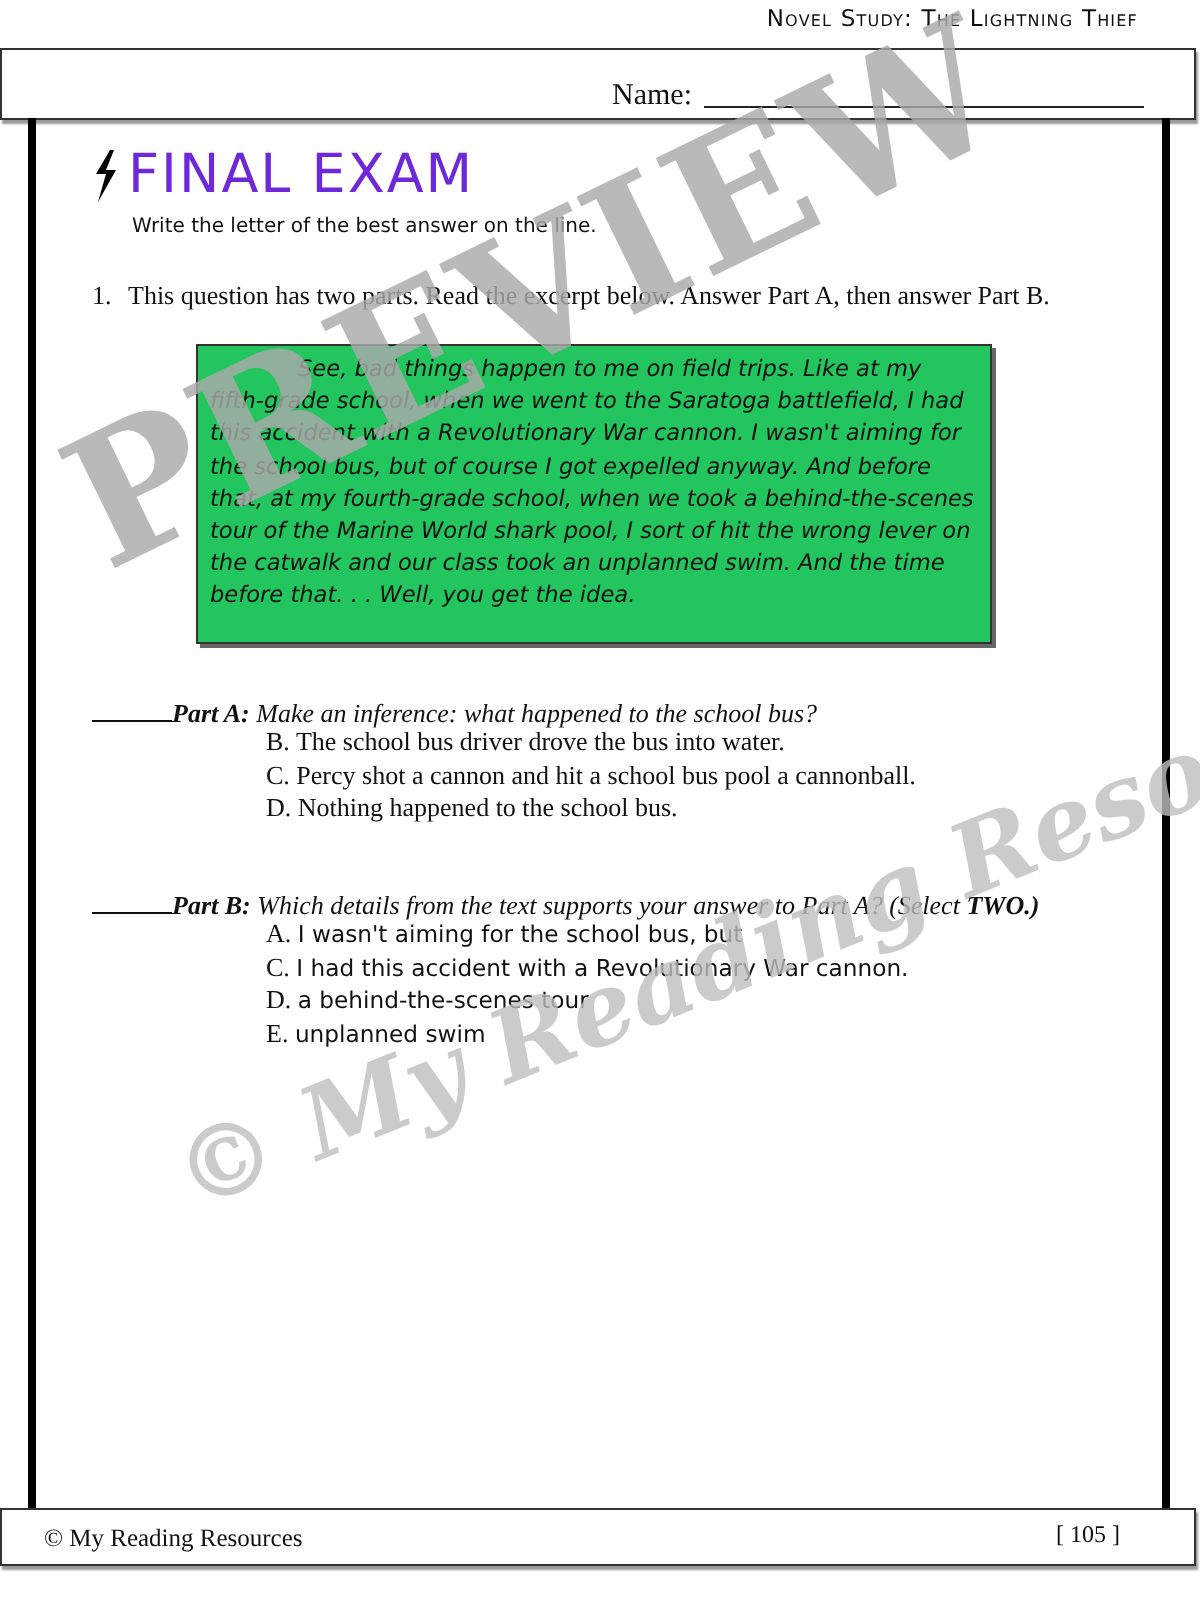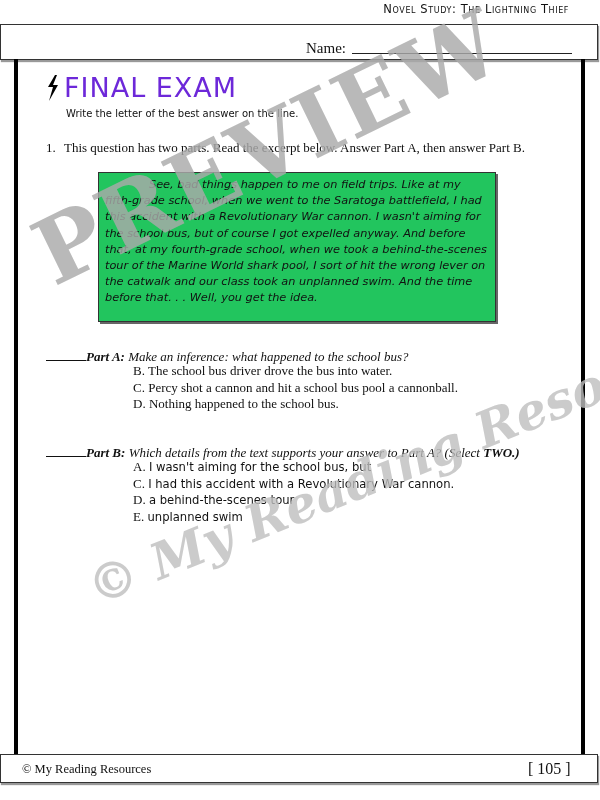--- a/index.html
+++ b/index.html
@@ -52,21 +52,21 @@
     .opts { font-size: 13px; line-height: 16.5px; white-space: nowrap; }
     .opts-a { left: 133px; top: 363px; }
     .opts-b { left: 133px; top: 459px; }
     .opts .letter { font-family: "Liberation Serif", serif; font-style: normal; }
     .opts-b .txt { font-family: "DejaVu Sans", sans-serif; font-size: 11.6px; }
     .footer-box {
       left: 0; top: 754px; width: 596px; height: 27px;
       border: 1px solid #333; box-shadow: 1px 2px 1px #999; background: #fff;
     }
     .footer-left { left: 22px; top: 762px; font-size: 12.5px; }
-    .footer-right { left: 528px; top: 760px; font-size: 16px; }
+    .footer-right { left: 528px; top: 760px; font-size: 12px; }
     .wm {
       position: absolute; color: rgba(170,170,170,0.82); pointer-events: none; white-space: nowrap;
     }
     .wm-preview {
       left: 40px; top: 205px; font-family: "DejaVu Serif", serif; font-weight: bold;
       font-size: 90px; letter-spacing: 2px; transform: rotate(-26deg); transform-origin: left center;
     }
     .wm-copyright {
       left: 90px; top: 560px; font-family: "DejaVu Serif", serif; font-style: italic; font-weight: bold;
       font-size: 50px; transform: rotate(-22deg); transform-origin: left center;

